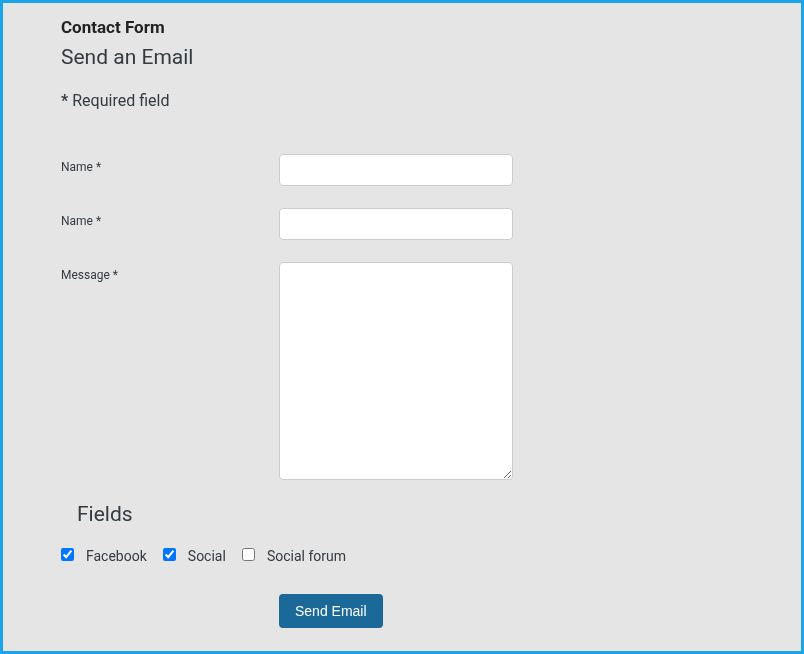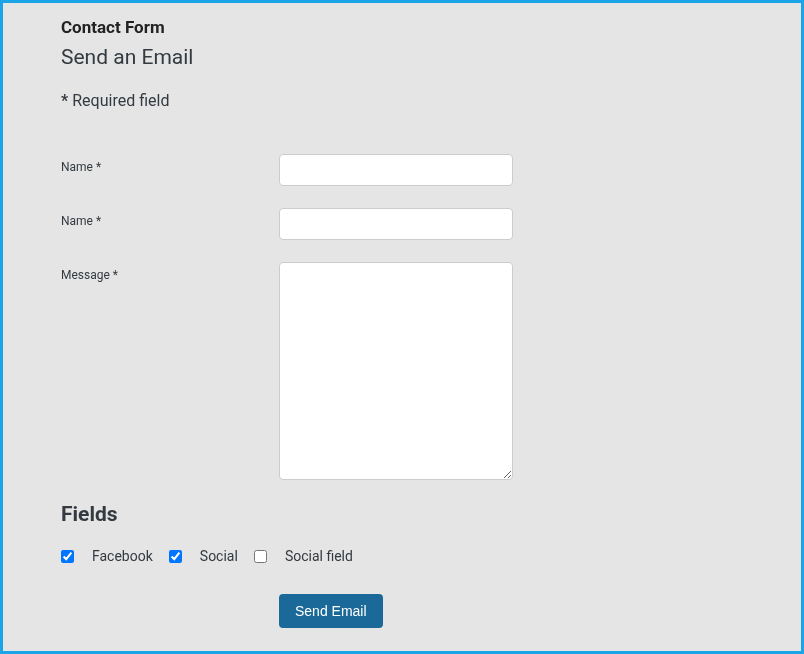--- a/index.html
+++ b/index.html
@@ -66,34 +66,35 @@
       border: 1px solid #ccc;
       border-radius: 4px;
       padding: 6px 8px;
       font-size: 14px;
       background: #fff;
       resize: both;
       font-family: inherit;
     }
     .fields-heading {
       font-size: 21px;
-      font-weight: 700;
+      font-weight: 400;
       color: #333a40;
       margin-top: 12px;
       margin-bottom: 22px;
+      margin-left: 16px;
     }
     .checkbox-row {
       display: flex;
       align-items: center;
       gap: 16px;
     }
     .checkbox-item {
       display: flex;
-      align-items: center;
-      gap: 18px;
+      align-items: flex-start;
+      gap: 12px;
       font-size: 14px;
       color: #333a40;
     }
     .checkbox-item input[type="checkbox"] {
       width: 13px;
       height: 13px;
       cursor: pointer;
     }
     .submit-row {
       margin-top: 30px;
@@ -142,21 +143,21 @@
       <label class="checkbox-item">
         <input type="checkbox" checked="" style="">
         <span>Facebook</span>
       </label>
       <label class="checkbox-item">
         <input type="checkbox" checked="" style="">
         <span>Social</span>
       </label>
       <label class="checkbox-item">
         <input type="checkbox" style="">
-        <span>Social field</span>
+        <span>Social forum</span>
       </label>
     </div>
   </div>
 
   <div class="submit-row">
     <button class="submit-button">Send Email</button>
   </div>
 </div>
 
 </body></html>

